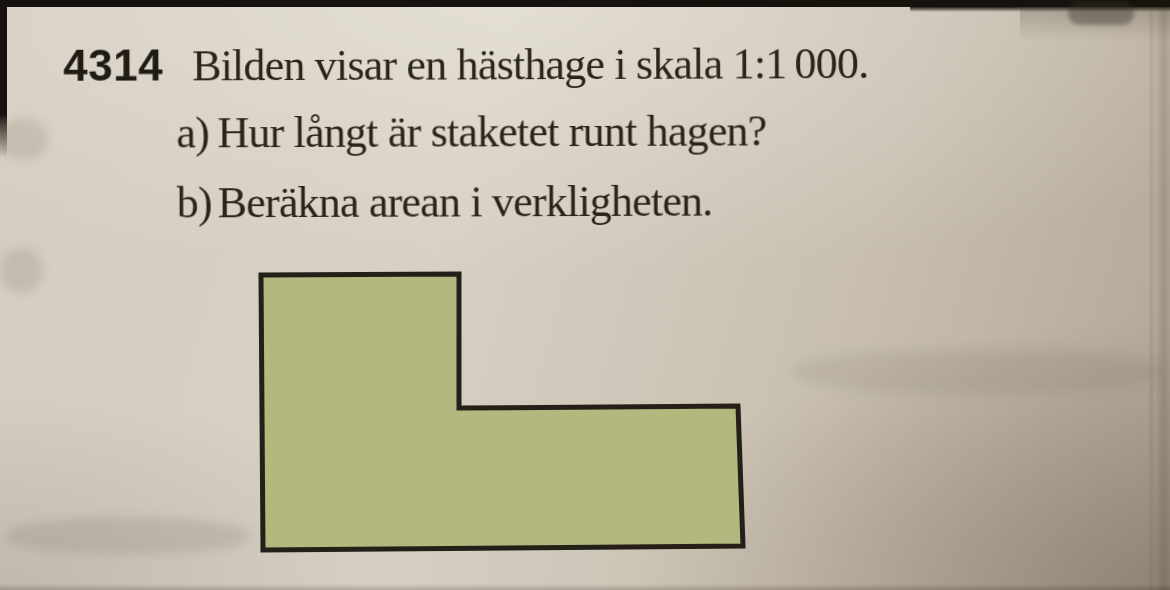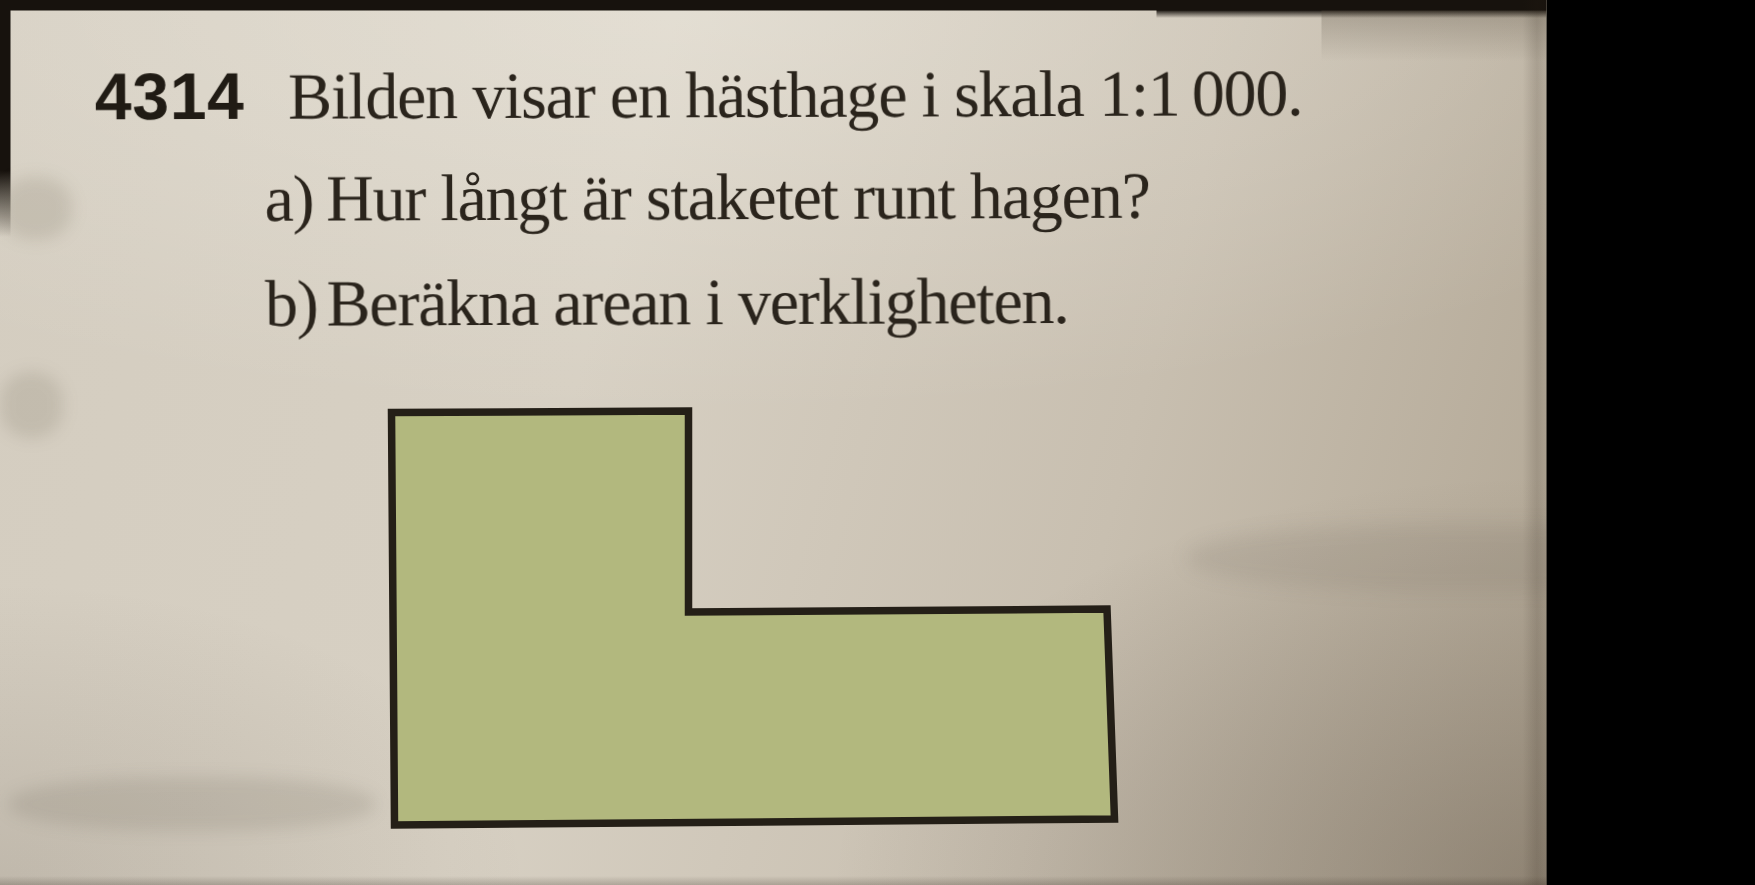--- a/index.html
+++ b/index.html
@@ -1,18 +1,18 @@
 <!DOCTYPE html>
 <html><head>
 <meta charset="utf-8">
 <style>
   html, body { margin: 0; padding: 0; background: #000; }
   .page {
     position: relative;
-    width: 1031px;
+    width: 1170px;
     height: 590px;
     overflow: hidden;
     background:
       radial-gradient(140% 85% at 45% 0%, rgba(255,253,246,0.32) 0%, rgba(255,253,246,0) 55%),
       radial-gradient(110% 110% at 100% 100%, rgba(62,50,38,0.30) 0%, rgba(62,50,38,0) 42%),
       radial-gradient(90% 90% at 0% 100%, rgba(62,50,38,0.14) 0%, rgba(62,50,38,0) 38%),
       linear-gradient(105deg, #d4cdc0 0%, #d7d0c3 38%, #c8bfb0 70%, #b1a694 100%);
     font-family: "Liberation Serif", serif;
   }
 

